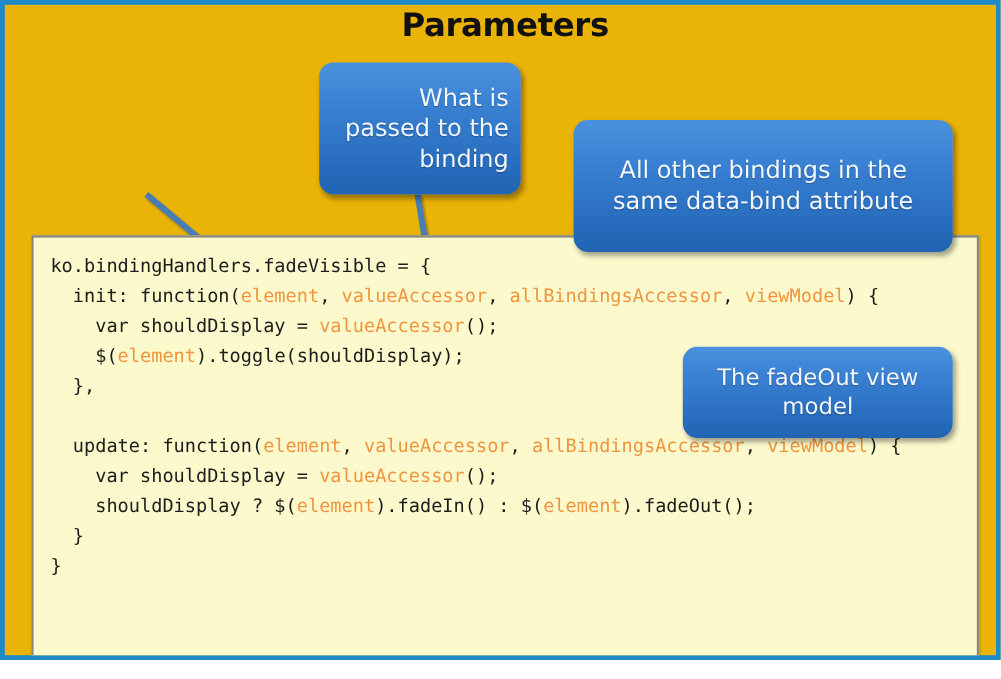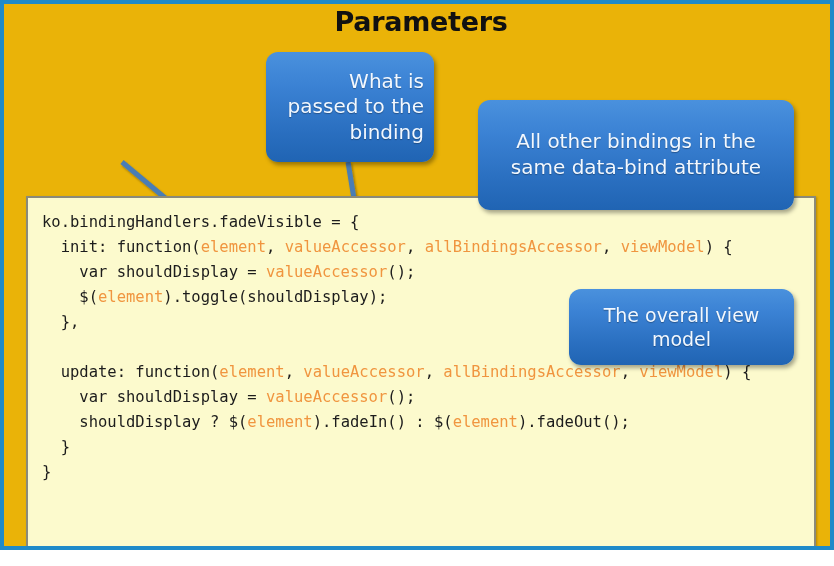--- a/index.html
+++ b/index.html
@@ -111,16 +111,16 @@
 
   <div id="code-block"><span class="ln"><span>ko.bindingHandlers.fadeVisible = {</span></span><span class="ln"><span>  init: function(</span><span class="kw">element</span><span>, </span><span class="kw">valueAccessor</span><span>, </span><span class="kw">allBindingsAccessor</span><span>, </span><span class="kw">viewModel</span><span>) {</span></span><span class="ln"><span>    var shouldDisplay = </span><span class="kw">valueAccessor</span><span>();</span></span><span class="ln"><span>    $(</span><span class="kw">element</span><span>).toggle(shouldDisplay);</span></span><span class="ln"><span>  },</span></span><span class="ln">​</span><span class="ln"><span>  update: function(</span><span class="kw">element</span><span>, </span><span class="kw">valueAccessor</span><span>, </span><span class="kw">allBindingsAccessor</span><span>, </span><span class="kw">viewModel</span><span>) {</span></span><span class="ln"><span>    var shouldDisplay = </span><span class="kw">valueAccessor</span><span>();</span></span><span class="ln"><span>    shouldDisplay ? $(</span><span class="kw">element</span><span>).fadeIn() : $(</span><span class="kw">element</span><span>).fadeOut();</span></span><span class="ln"><span>  }</span></span><span class="ln"><span>}</span></span></div>
 
   <div class="callout" id="callout-1">
     <span>What is passed to the binding</span>
   </div>
   <div class="callout" id="callout-2">
     <span>All other bindings in the same data-bind attribute</span>
   </div>
   <div class="callout" id="callout-3">
-    <span>The overall view model</span>
+    <span>The fadeOut view model</span>
   </div>
 
 </div>
 
 </body></html>

